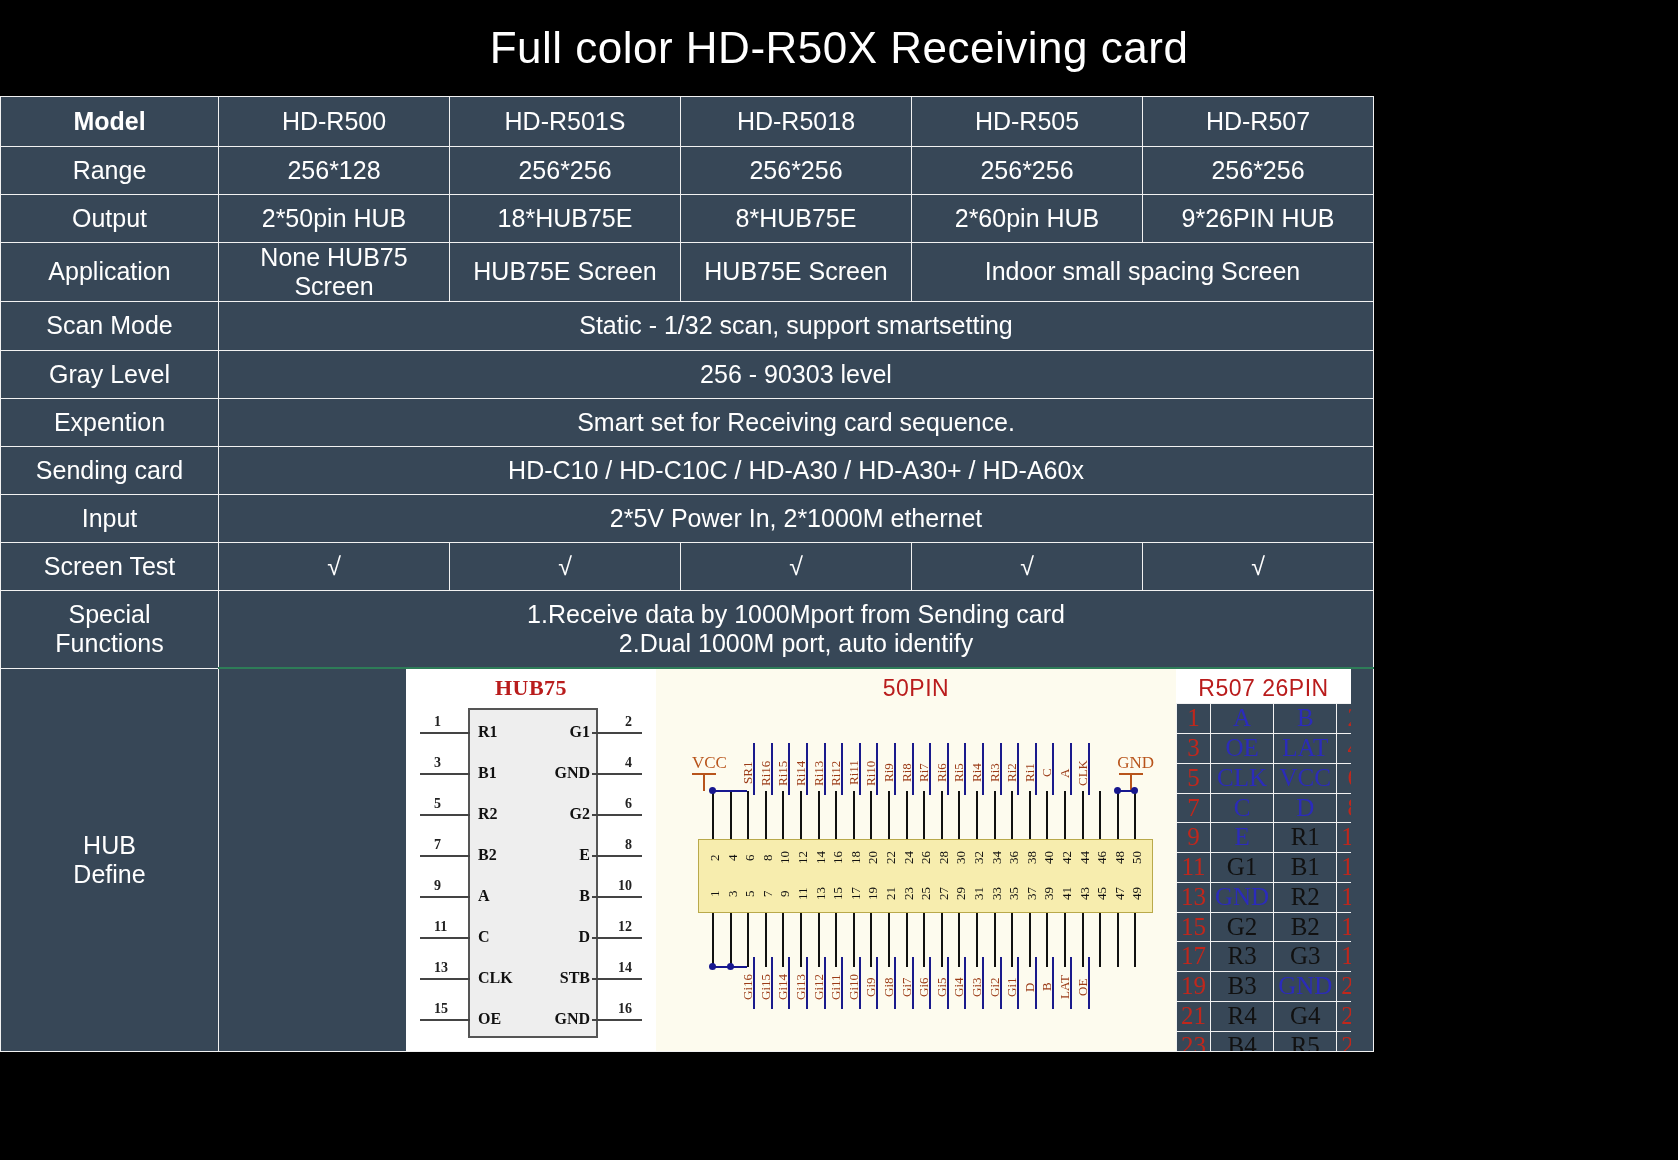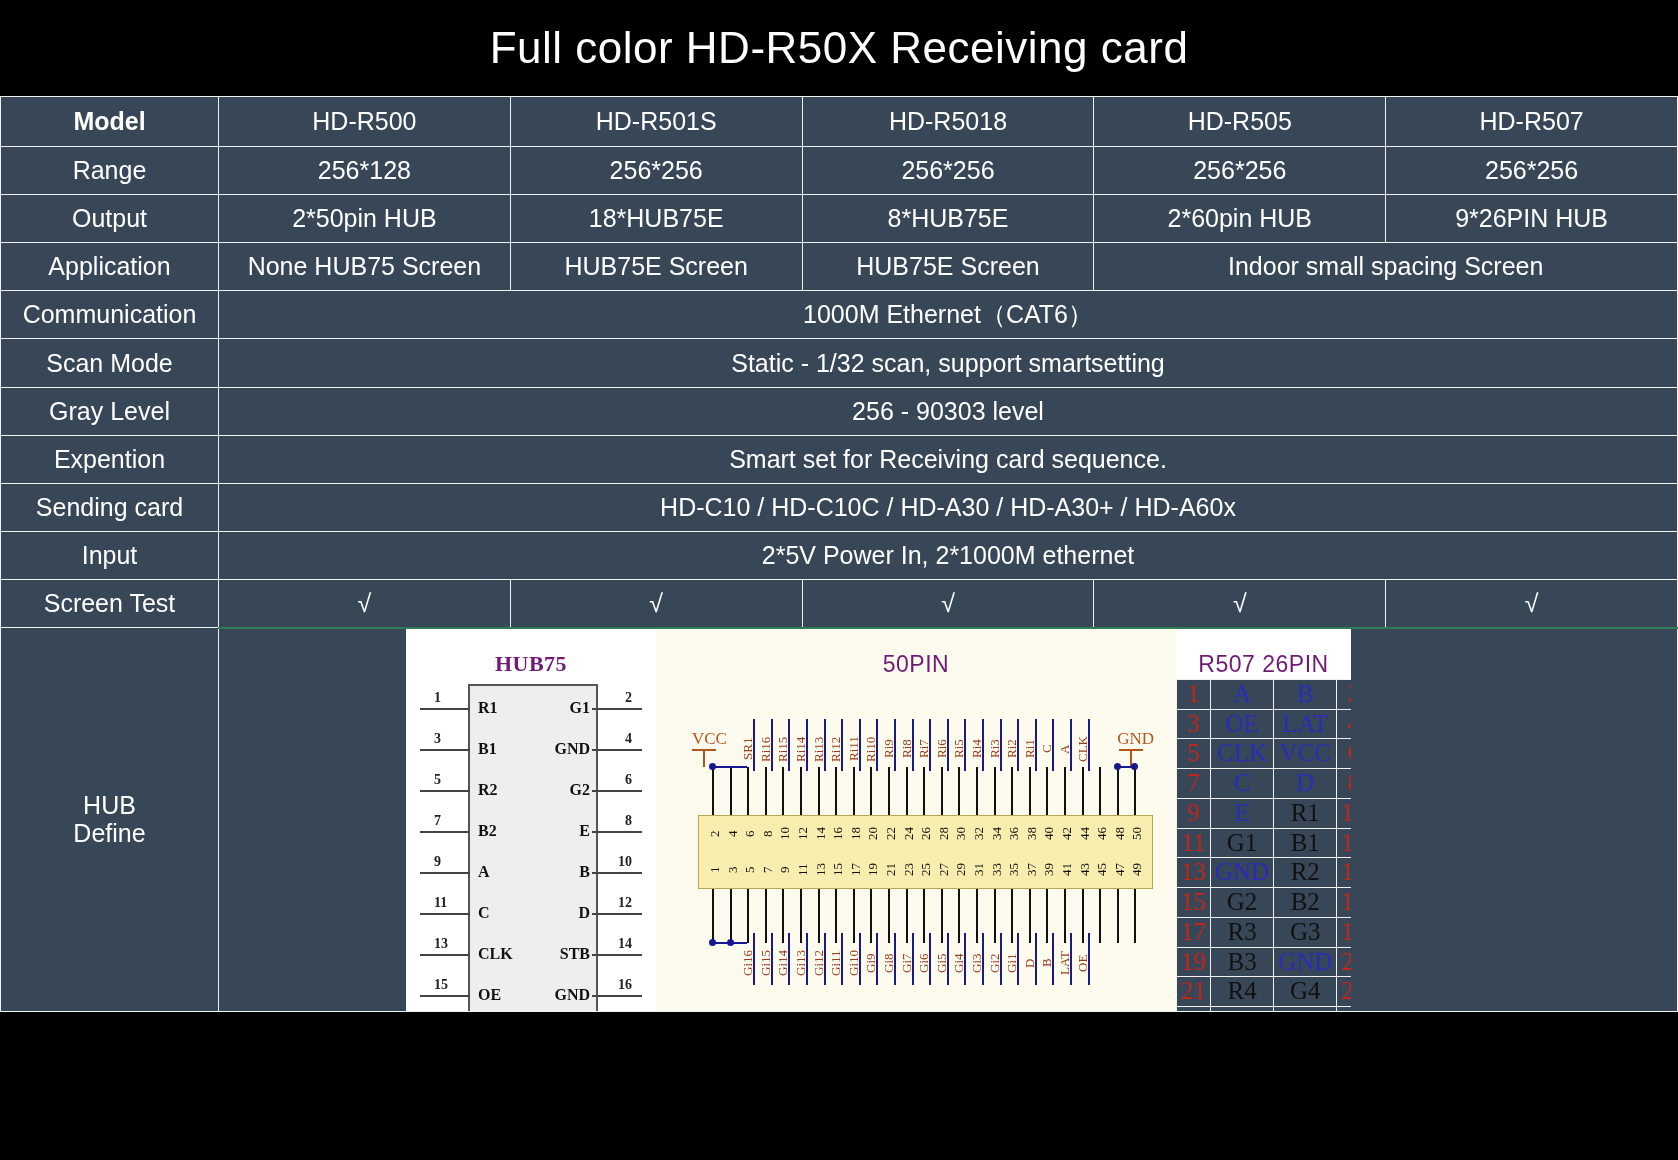--- a/index.html
+++ b/index.html
@@ -20,21 +20,21 @@
   .title-bar .title {
     color: #ffffff;
     font-size: 44px;
     font-weight: 400;
     letter-spacing: 0.5px;
     white-space: nowrap;
   }
 
   
   table.spec {
-    width: 1678px;
+    width: 1374px;
     border-collapse: collapse;
     table-layout: fixed;
   }
   table.spec td {
     border: 1px solid #f2f2f2;
     color: #ffffff;
     text-align: center;
     vertical-align: middle;
     background: #374757;
     font-size: 25px;
@@ -91,24 +91,23 @@
   .panel { position: relative; overflow: hidden; }
   .panel-hub75 { width: 250px; background: #ffffff; }
   .panel-50pin { width: 520px; background: #fdfbee; }
   .panel-26pin { width: 175px; background: #ffffff; }
 
   .diag-title {
     text-align: center;
     font-family: "Liberation Serif", serif;
     font-weight: bold;
     font-size: 22px;
-    color: #701a75;
+    color: #b91c1c;
     padding-top: 6px;
     letter-spacing: 0.5px;
-    margin-top: 16px;
   }
   .diag-title.sans {
     font-family: "Liberation Sans", sans-serif;
     font-weight: 400;
     font-size: 23px;
   }
 
   
   .hub75-area { position: relative; margin-top: 4px; height: 340px; }
   .chip {
@@ -244,24 +243,20 @@
       </tr>
 
       <tr class="r-app">
         <td class="lbl">Application</td>
         <td>None HUB75 Screen</td>
         <td>HUB75E Screen</td>
         <td>HUB75E Screen</td>
         <td colspan="2">Indoor small spacing Screen</td>
       </tr>
 
-      <tr class="r-comm">
-        <td class="lbl">Communication</td>
-        <td colspan="5">1000M Ethernet（CAT6）</td>
-      </tr>
 
       <tr class="r-scan">
         <td class="lbl">Scan Mode</td>
         <td colspan="5" class="scanbig">Static - 1/32 scan,   support smartsetting</td>
       </tr>
 
       <tr class="r-gray">
         <td class="lbl">Gray Level</td>
         <td colspan="5">256 - 90303 level</td>
       </tr>
@@ -284,20 +279,30 @@
       <tr class="r-screen">
         <td class="lbl">Screen Test</td>
         <td class="check">√</td>
         <td class="check">√</td>
         <td class="check">√</td>
         <td class="check">√</td>
         <td class="check">√</td>
       </tr>
 
 
+      <tr class="r-special">
+        <td class="lbl lbl2">
+          <span>Special</span><br>
+          <span>Functions</span>
+        </td>
+        <td colspan="5" class="big greenline">
+          <div>1.Receive data by 1000Mport from Sending card</div>
+          <div>2.Dual 1000M port, auto identify</div>
+        </td>
+      </tr>
 
       <tr class="hub-row">
         <td class="lbl lbl2">
           <span>HUB</span><br>
           <span>Define</span>
         </td>
         <td colspan="5" class="hubcell">
           <div class="hub-wrap">
             <div class="diagram-strip">
 

